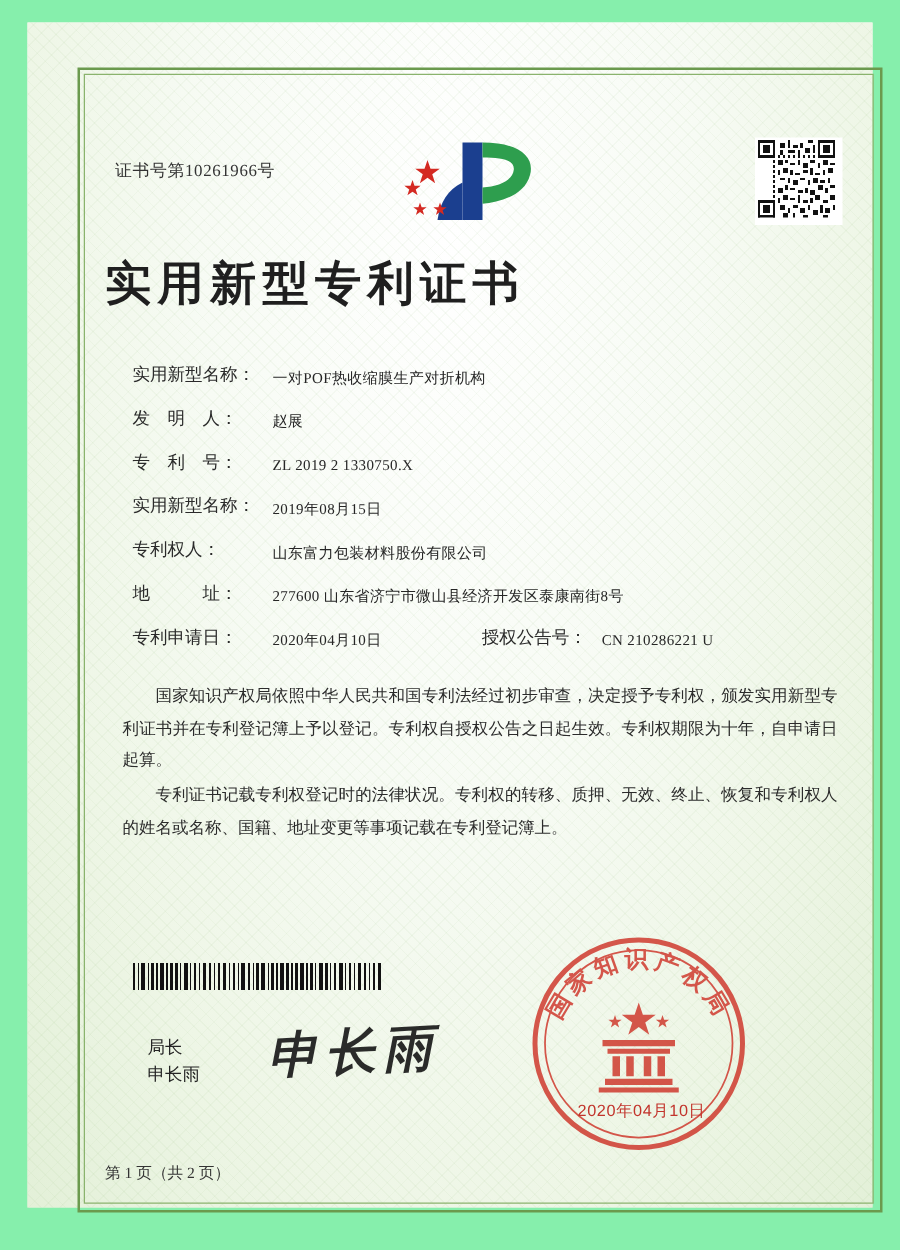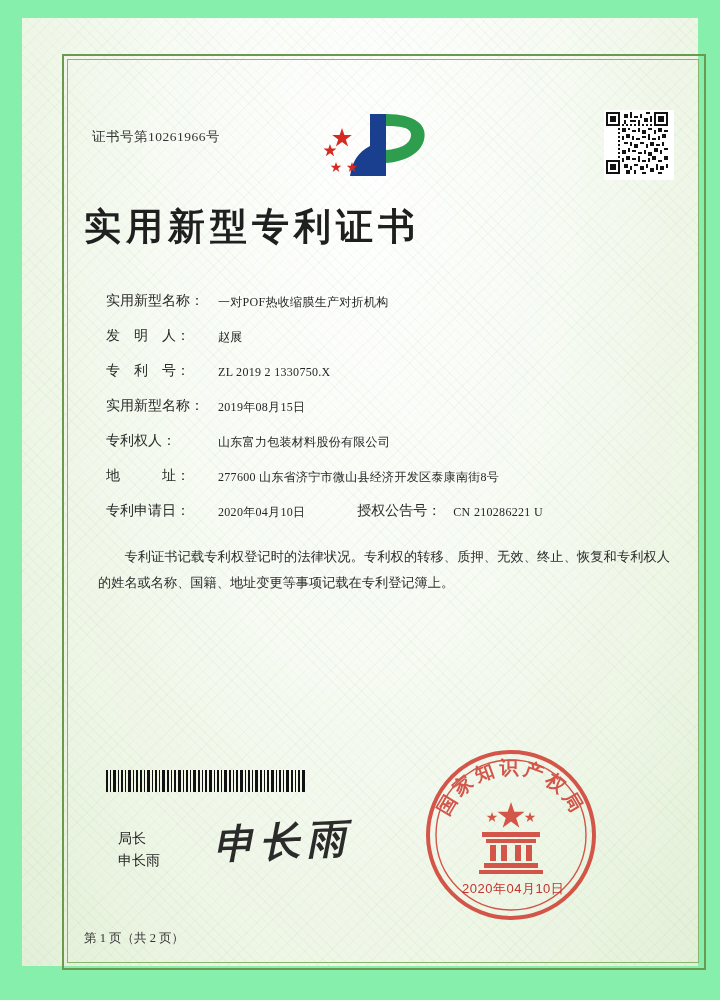--- a/index.html
+++ b/index.html
@@ -136,21 +136,21 @@
   }
   .field .val {
     font-size: 12px;
     color: #262626;
     letter-spacing: 0.3px;
   }
   .w-name  { width: 112px; }
 
   .field.two .second-lbl {
     display: inline-block;
-    margin-left: 52px;
+    margin-left: 80px;
     width: 96px;
     font-family: Liberation Mono, monospace;
   }
 
   
   .paras {
     margin-top: 26px;
     padding: 0 10px 0 14px;
     font-size: 13.2px;
     line-height: 1.95;
@@ -422,20 +422,21 @@
 
         <div class="field two">
           <span class="lbl w-name">专利申请日：</span>
           <span class="val">2020年04月10日</span>
           <span class="lbl second-lbl">授权公告号：</span>
           <span class="val">CN 210286221 U</span>
         </div>
       </div>
 
       <div class="paras">
+        <p>国家知识产权局依照中华人民共和国专利法经过初步审查，决定授予专利权，颁发实用新型专利证书并在专利登记簿上予以登记。专利权自授权公告之日起生效。专利权期限为十年，自申请日起算。</p>
         <p>专利证书记载专利权登记时的法律状况。专利权的转移、质押、无效、终止、恢复和专利权人的姓名或名称、国籍、地址变更等事项记载在专利登记簿上。</p>
       </div>
 
       <div class="lower">
 
         <div class="barcode">
           <svg width="200" height="22" viewBox="0 0 200 22" shape-rendering="crispEdges">
             <rect width="200" height="22" fill="#ffffff" opacity="0"></rect>
             <g fill="#111111">
               <rect x="0" y="0" width="2" height="22"></rect>

